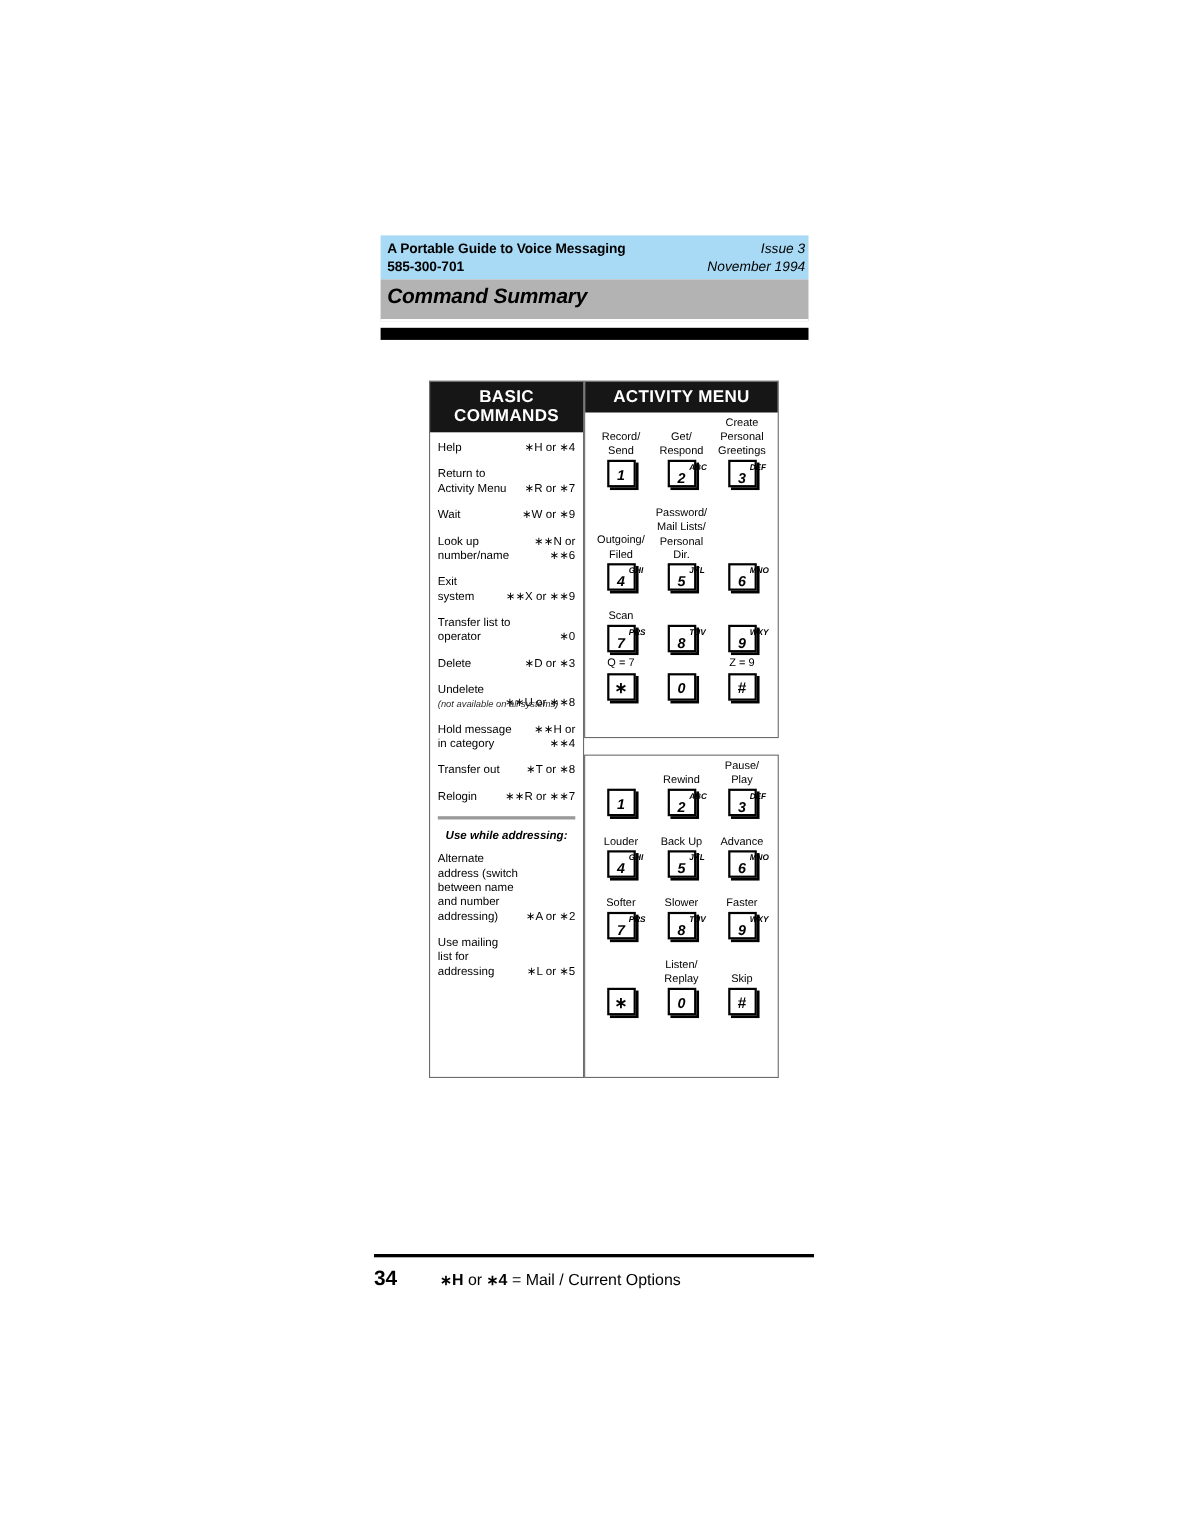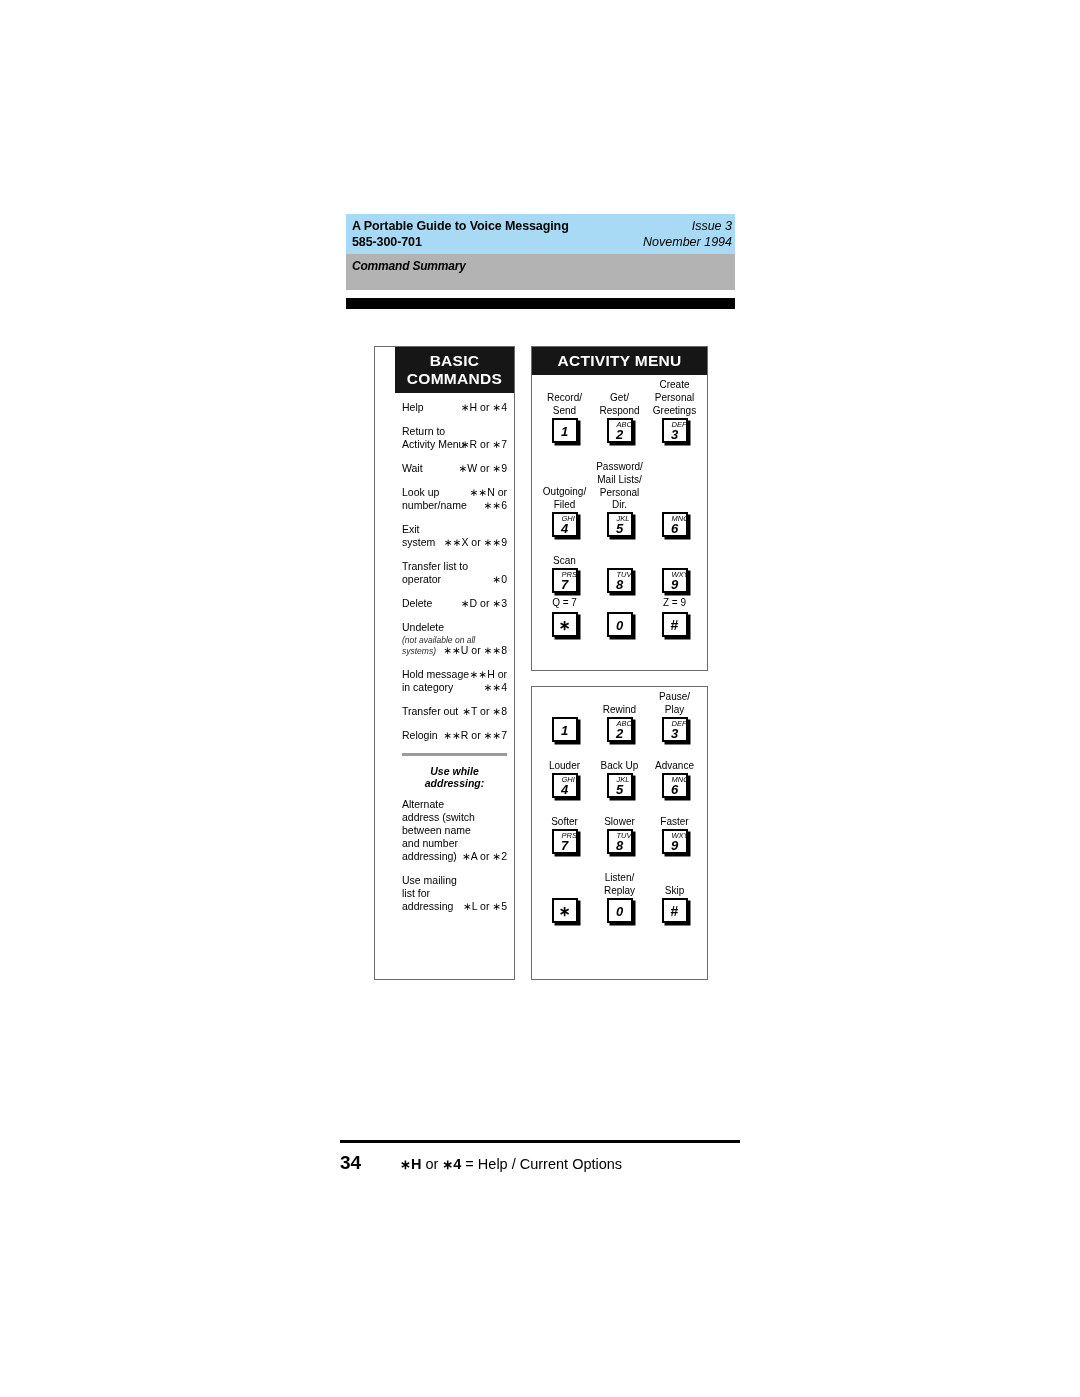--- a/index.html
+++ b/index.html
@@ -53,21 +53,21 @@
   .hdr-gray {
     background: #b3b3b3;
     height: 36px;
     position: relative;
     border-bottom: 2px solid #ffffff;
   }
   .hdr-gray .chapter-title {
     position: absolute;
     left: 6px;
     top: 5px;
-    font-size: 12px;
+    font-size: 19px;
     font-weight: bold;
     font-style: italic;
     letter-spacing: -0.2px;
   }
   .hdr-black-bar {
     background: #000000;
     height: 11px;
     margin-top: 6px;
   }
 
@@ -92,25 +92,24 @@
     text-align: center;
     font-weight: bold;
     font-size: 15.5px;
     line-height: 18px;
     padding: 5px 0 5px 0;
     letter-spacing: 0.3px;
   }
 
   
   #panel-basic {
-    left: 0px;
+    left: 16px;
     top: 0px;
     width: 141px;
     height: 634px;
-    padding-left: 20px;
   }
   #panel-basic .panel-body {
     padding: 8px 7px 0 7px;
   }
   .cmd-row {
     position: relative;
     margin-bottom: 11px;
     font-size: 10.5px;
     line-height: 13px;
     min-height: 13px;
@@ -186,24 +185,24 @@
     border: 2px solid #000000;
     background: #ffffff;
     box-shadow: 2.5px 2.5px 0 0 #000000;
     margin: 0 auto 4px auto;
     position: relative;
     box-sizing: border-box;
   }
   .key-letters {
     position: absolute;
     top: 0px;
-    left: 8px;
+    left: 18px;
     right: 0;
     font-size: 7.5px;
-    font-weight: normal;
+    font-weight: bold;
     font-style: italic;
     line-height: 9px;
     text-align: left;
   }
   .key-digit {
     position: absolute;
     bottom: 0px;
     left: 0;
     right: 0;
     font-size: 13px;
@@ -630,15 +629,15 @@
         </div>
       </div>
   </div>
 
 </div>
 
 <div id="doc-footer">
   <div class="footer-rule"></div>
   <div class="footer-line">
     <div class="footer-page">34</div>
-    <div class="footer-text"><span class="st">∗</span><span class="b">H</span><span> or </span><span class="st">∗</span><span class="b">4</span><span> = Help / Current Options</span></div>
+    <div class="footer-text"><span class="st">∗</span><span class="b">H</span><span> or </span><span class="st">∗</span><span class="b">4</span><span> = Mail / Current Options</span></div>
   </div>
 </div>
 
 </body></html>

